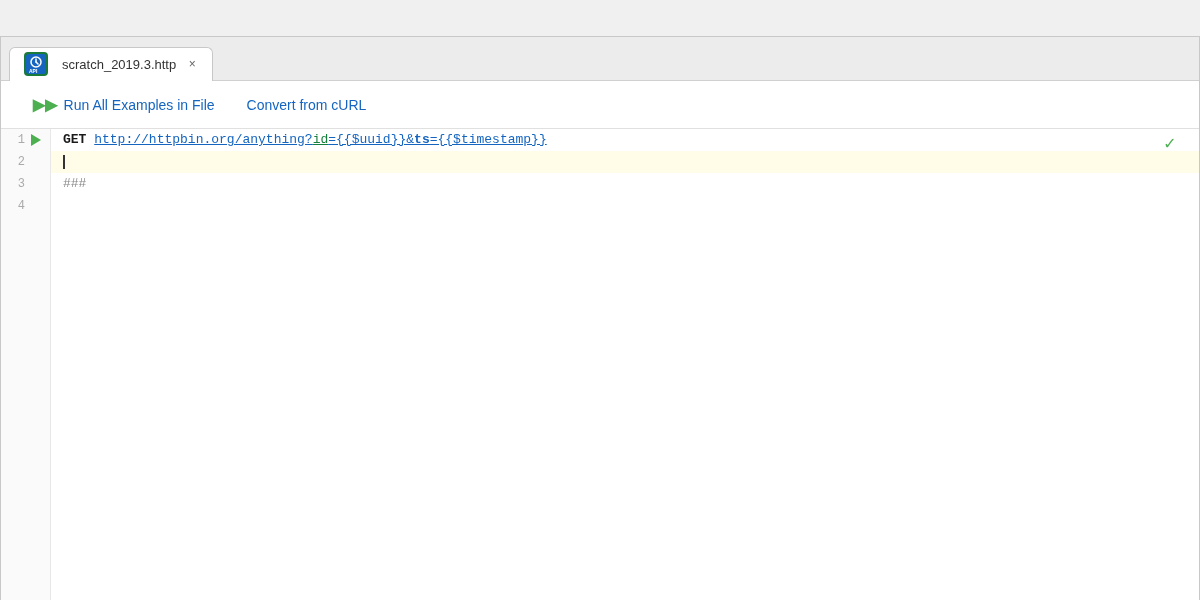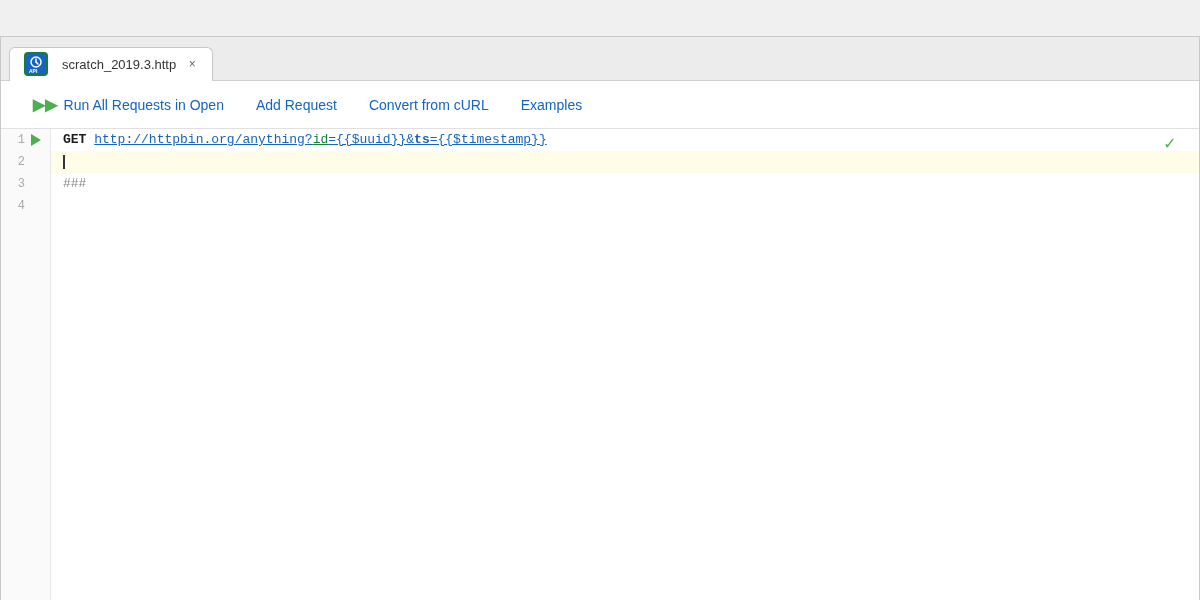--- a/index.html
+++ b/index.html
@@ -246,30 +246,24 @@
         </svg>
       </div>
       <span class="tab-label">scratch_2019.3.http</span>
       <span class="tab-close">×</span>
     </div>
   </div>
 
   <div class="toolbar">
     <div class="toolbar-btn">
       <span class="arrow-double">▶▶</span>
-      <span>Run All Requests in Open</span>
-    </div>
-    <div class="toolbar-btn">
-      <span>Add Request</span>
+      <span>Run All Examples in File</span>
     </div>
     <div class="toolbar-btn">
       <span>Convert from cURL</span>
-    </div>
-    <div class="toolbar-btn">
-      <span>Examples</span>
     </div>
   </div>
 
   <div class="editor">
 
     <div class="line-numbers">
 
       <div class="line-number-row">
         <span class="line-num">1</span>
         <div class="run-btn">

